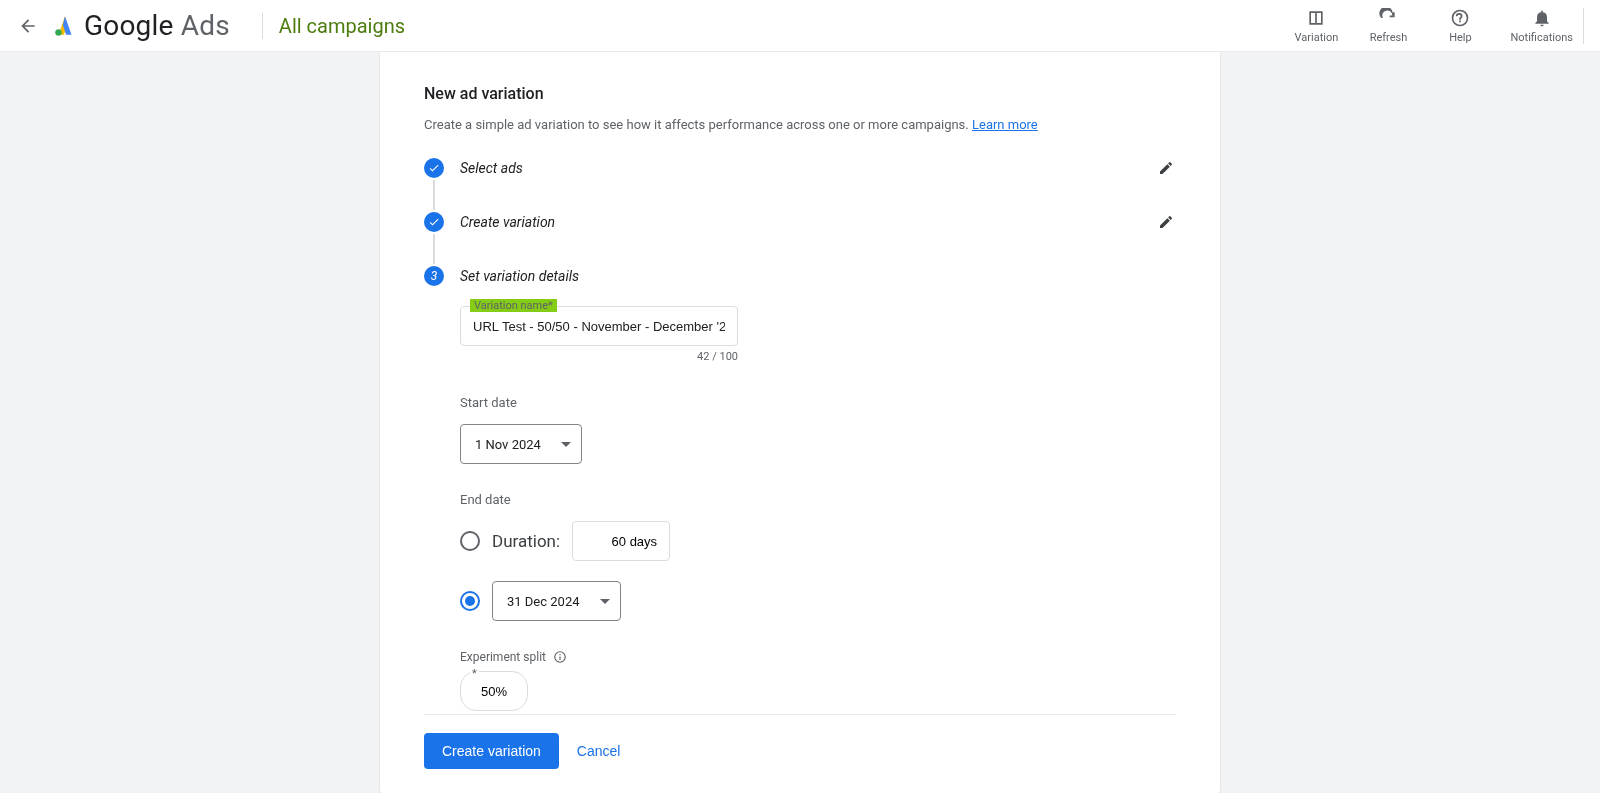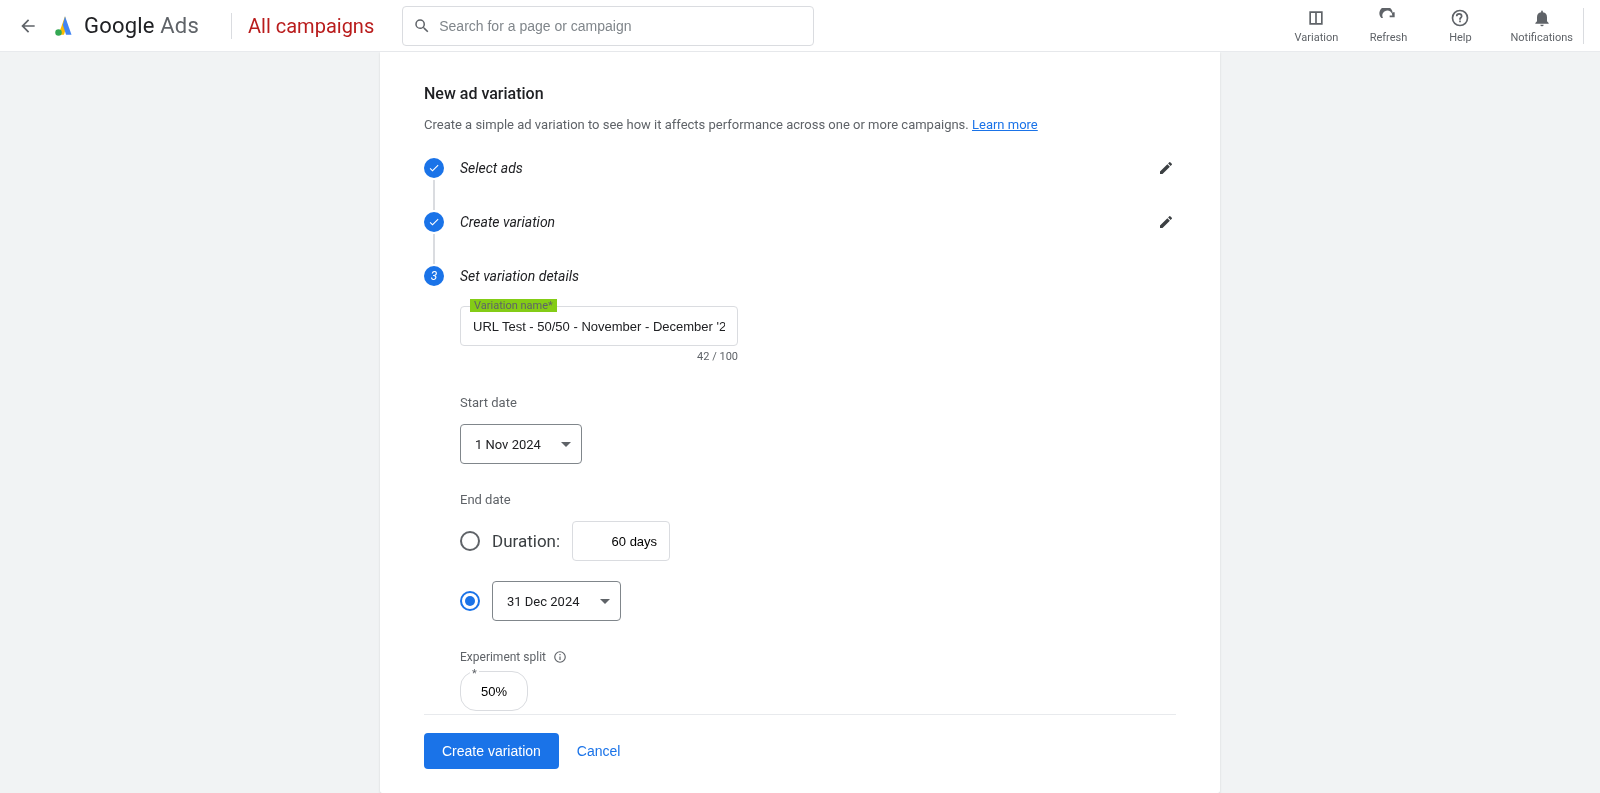--- a/index.html
+++ b/index.html
@@ -19,24 +19,24 @@
   padding: 0 16px;
   border-bottom: 1px solid #e8eaed;
 }
 .back-btn {
   width: 24px; height: 24px;
   display: flex; align-items: center; justify-content: center;
   cursor: pointer;
   margin-right: 12px;
 }
 .logo-block { display: flex; align-items: center; gap: 6px; margin-right: 16px; }
-.brand-text { font-size: 22px; color: #5f6368; letter-spacing: 0.2px; }
+.brand-text { font-size: 28px; color: #5f6368; letter-spacing: 0.2px; }
 .brand-text .g { color: #202124; }
 .divider-v { width: 1px; height: 26px; background: #dadce0; margin: 0 16px; }
-.campaign-title { font-size: 20px; color: #b91c1c; margin-right: 28px; }
+.campaign-title { font-size: 20px; color: #4d7c0f; margin-right: 28px; }
 .search-wrap {
   width: 412px; height: 40px;
   border: 1px solid #dadce0;
   border-radius: 4px;
   display: flex; align-items: center;
   padding: 0 10px; gap: 8px;
   background: #fff;
 }
 .search-wrap input {
   border: none; outline: none; flex: 1;
@@ -167,26 +167,20 @@
   <div class="logo-block">
     <svg width="26" height="26" viewBox="0 0 24 24">
       <path fill="#FBBC04" d="M12 3 L6 20 L11 20 L14 11 Z"></path>
       <path fill="#4285F4" d="M12 3 L18 20 L13 20 L10 11 Z"></path>
       <circle cx="6" cy="18" r="3" fill="#34A853"></circle>
     </svg>
     <span class="brand-text"><span class="g">Google</span> Ads</span>
   </div>
   <div class="divider-v"></div>
   <div class="campaign-title">All campaigns</div>
-  <div class="search-wrap">
-    <svg width="18" height="18" viewBox="0 0 24 24">
-        <path fill="#5f6368" d="M15.5 14h-.79l-.28-.27A6.471 6.471 0 0016 9.5 6.5 6.5 0 109.5 16a6.47 6.47 0 004.23-1.57l.27.28v.79l5 4.99L20.49 19l-4.99-5zM9.5 14A4.5 4.5 0 1114 9.5 4.5 4.5 0 019.5 14z"></path>
-      </svg>
-    <input type="text" placeholder="Search for a page or campaign" style="">
-  </div>
   <div class="header-spacer"></div>
   <div class="header-tools">
     <div class="tool-item">
       <span class="ico">
           <svg width="20" height="20" viewBox="0 0 24 24">
             <path fill="#5f6368" d="M4 4h16v16H4V4zm2 2v12h5V6H6zm7 0v12h5V6h-5z"></path>
           </svg>
         </span>
       <span>Variation</span>
     </div>

